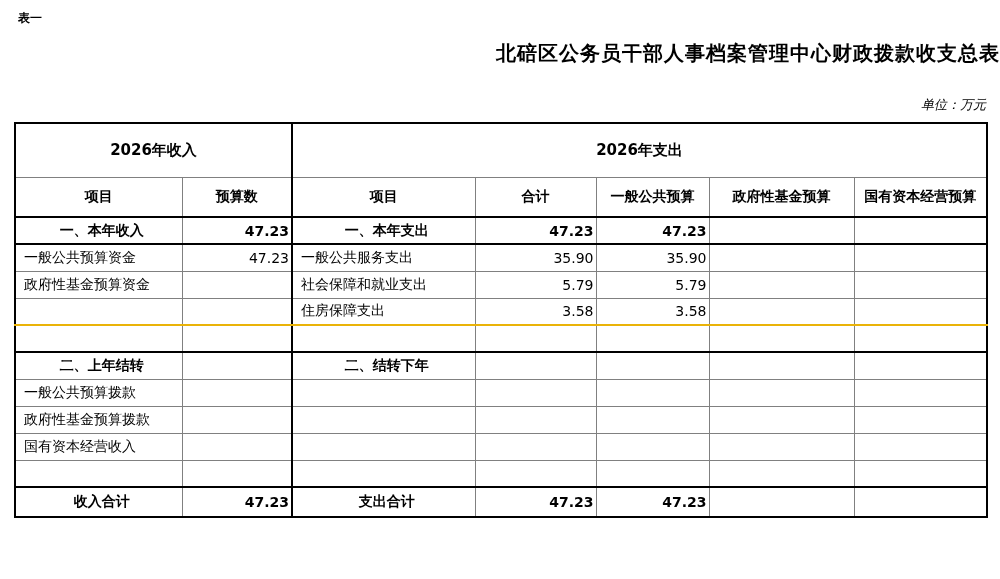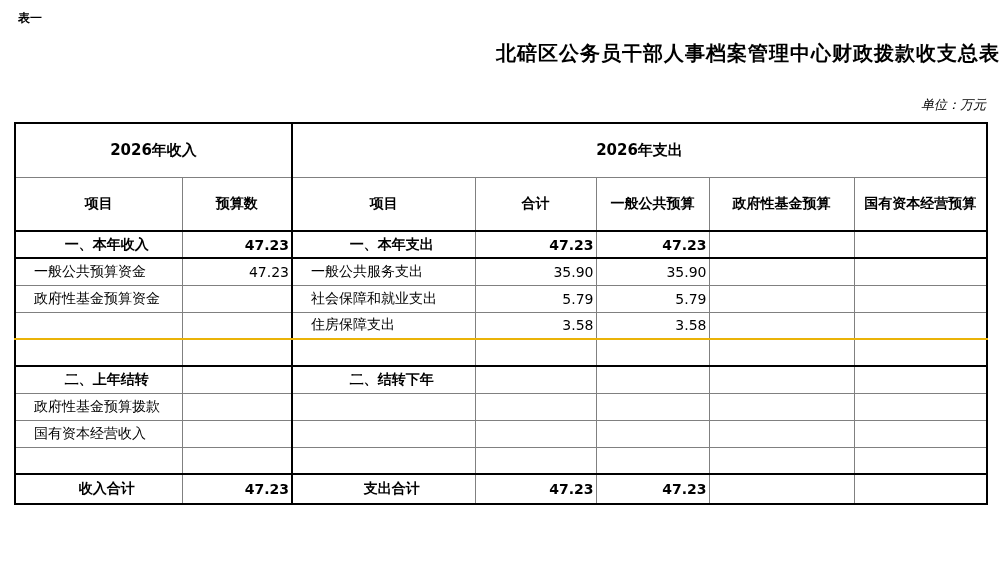--- a/index.html
+++ b/index.html
@@ -31,23 +31,23 @@
     border-collapse: collapse;
     border: 2px solid #000000;
   }
   th, td {
     border: 1px solid #808080;
     padding: 0 2px;
     overflow: hidden; white-space: nowrap;
   }
   thead th { font-weight: bold; text-align: center; }
   thead tr.hdr1 th { height: 54px; font-size: 15px; }
-  thead tr.hdr2 th { height: 54px; font-size: 14px; border-bottom: 2px solid #000000; }
+  thead tr.hdr2 th { height: 40px; font-size: 14px; border-bottom: 2px solid #000000; }
   tbody td { height: 27px; font-size: 14px; }
-  td.item { text-align: left; padding-left: 18px; }
+  td.item { text-align: left; padding-left: 8px; }
   td.num  { text-align: right; padding-right: 2px; }
   .sec-div { border-left: 2px solid #000000; }
   tr.bold-row td { font-weight: bold; }
   tr.bold-row td.item { text-align: center; }
   tr.r0 td  { border-top: 2px solid #000000; border-bottom: 2px solid #000000; }
   tr.r4 td  { border-bottom: 2px solid #eab308; }
   tr.r6 td  { border-top: 2px solid #000000; }
   tr.r11 td { border-top: 2px solid #000000; height: 30px; }
 </style>
 </head>
@@ -130,20 +130,29 @@
   </tr>
       <tr class="r6 bold-row">
     <td class="item">二、上年结转</td>
     <td class="num"></td>
     <td class="item sec-div">二、结转下年</td>
     <td class="num"></td>
     <td class="num"></td>
     <td class="num"></td>
     <td class="num"></td>
   </tr>
+      <tr class="r7">
+    <td class="item">一般公共预算拨款</td>
+    <td class="num"></td>
+    <td class="item sec-div"></td>
+    <td class="num"></td>
+    <td class="num"></td>
+    <td class="num"></td>
+    <td class="num"></td>
+  </tr>
       <tr class="r8">
     <td class="item">政府性基金预算拨款</td>
     <td class="num"></td>
     <td class="item sec-div"></td>
     <td class="num"></td>
     <td class="num"></td>
     <td class="num"></td>
     <td class="num"></td>
   </tr>
       <tr class="r9">

